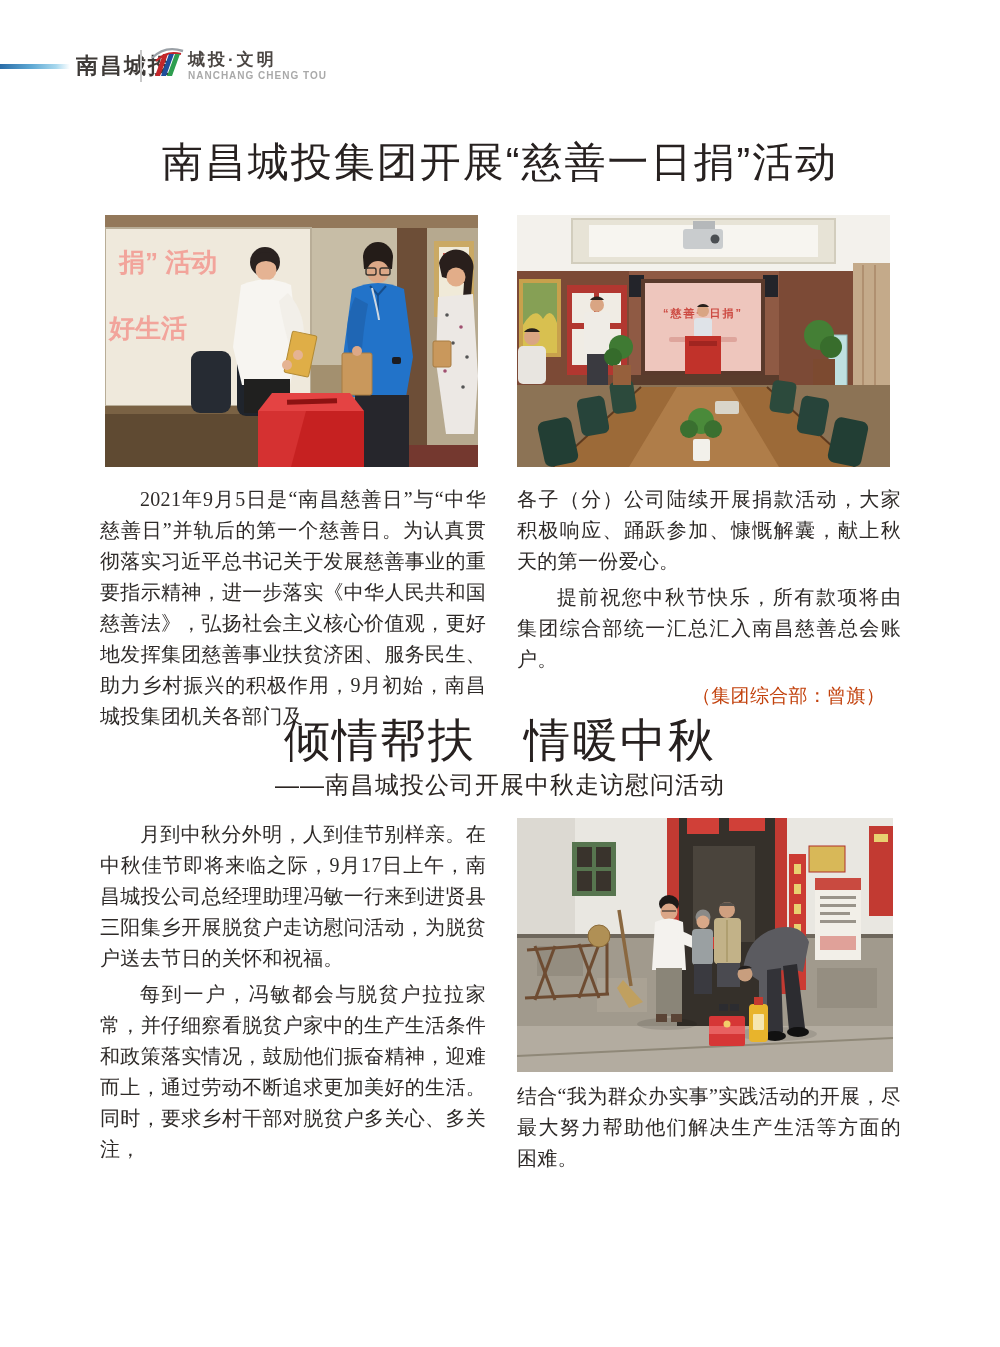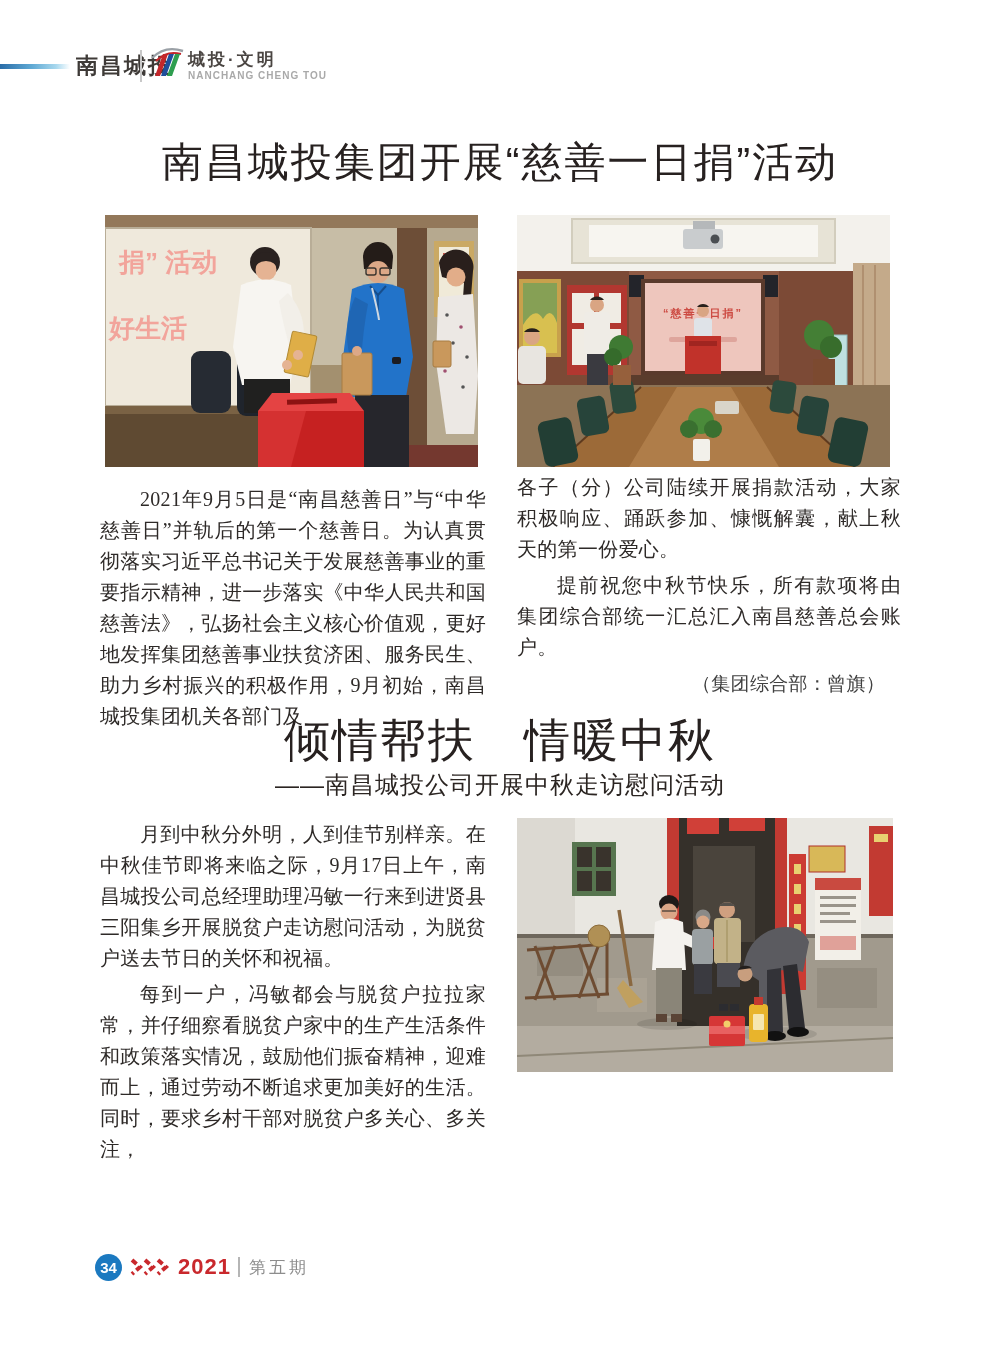--- a/index.html
+++ b/index.html
@@ -28,23 +28,23 @@
   .photo { position:absolute; overflow:hidden; background:#84cc16; }
   .photo svg { display:block; }
   .ph1 { left:105px; top:215px; width:373px; height:252px; }
   .ph2 { left:517px; top:215px; width:373px; height:252px; }
   .ph3 { left:517px; top:818px; width:376px; height:254px; }
   
   .col { position:absolute; font-size:20px; line-height:31px; color:#2e2a28;
     text-align:justify; letter-spacing:0.3px; }
   .col p { margin:5px; }
   .ind { text-indent:2em; }
-  .byline { text-align:right; padding-right:16px; font-size:19px; color:#404040; }
+  .byline { text-align:right; padding-right:16px; font-size:19px; color:#c2410c; }
   .a1l { left:95px;  top:479px;  width:396px; }
-  .a1r { left:512px; top:467px;  width:394px; }
+  .a1r { left:512px; top:479px;  width:394px; }
   .a2l { left:95px;  top:814px;  width:396px; }
   .a2r { left:512px; top:1076px; width:394px; }
   
   .ftr { position:absolute; left:95px; top:1252px; height:30px; display:flex; align-items:center; }
   .ftr-num { width:27px; height:27px; border-radius:50%; background:#1b79c0; color:#fff;
     font-family:"Liberation Sans","DejaVu Sans",sans-serif; font-weight:bold; font-size:15px;
     display:flex; align-items:center; justify-content:center; }
   .ftr-chev { margin-left:8px; }
   .ftr-year { margin-left:6px; color:#c9282c; font-family:"Liberation Sans","DejaVu Sans",sans-serif;
     font-weight:bold; font-size:22px; letter-spacing:1px; }
@@ -358,27 +358,17 @@
       </g>
       <g>
         <rect x="232" y="186" width="19" height="38" rx="4" fill="#e8b42c"></rect>
         <rect x="237" y="179" width="9" height="8" fill="#c43a30"></rect>
         <rect x="236" y="196" width="11" height="16" rx="1" fill="#f6e6b0"></rect>
       </g>
     </svg>
   </div>
 
   <div class="col a2r">
-  </div>
-
-  <div class="ftr">
-    <div class="ftr-num">34</div>
-    <svg class="ftr-chev" width="42" height="18" viewBox="0 0 42 18">
-      <path d="M2,2 l8,7 -8,7" stroke="#c9282c" stroke-width="4" fill="none" stroke-dasharray="6 3.5"></path>
-      <path d="M15,2 l8,7 -8,7" stroke="#c9282c" stroke-width="4" fill="none" stroke-dasharray="6 3.5"></path>
-      <path d="M28,2 l8,7 -8,7" stroke="#c9282c" stroke-width="4" fill="none" stroke-dasharray="6 3.5"></path>
-    </svg>
-    <div class="ftr-year">2021</div>
-    <div class="ftr-bar"></div>
-    <div class="ftr-issue">第五期</div>
-  </div>
+    <p>结合“我为群众办实事”实践活动的开展，尽最大努力帮助他们解决生产生活等方面的困难。</p>
+  </div>
+
 
 </div>
 
 </body></html>

